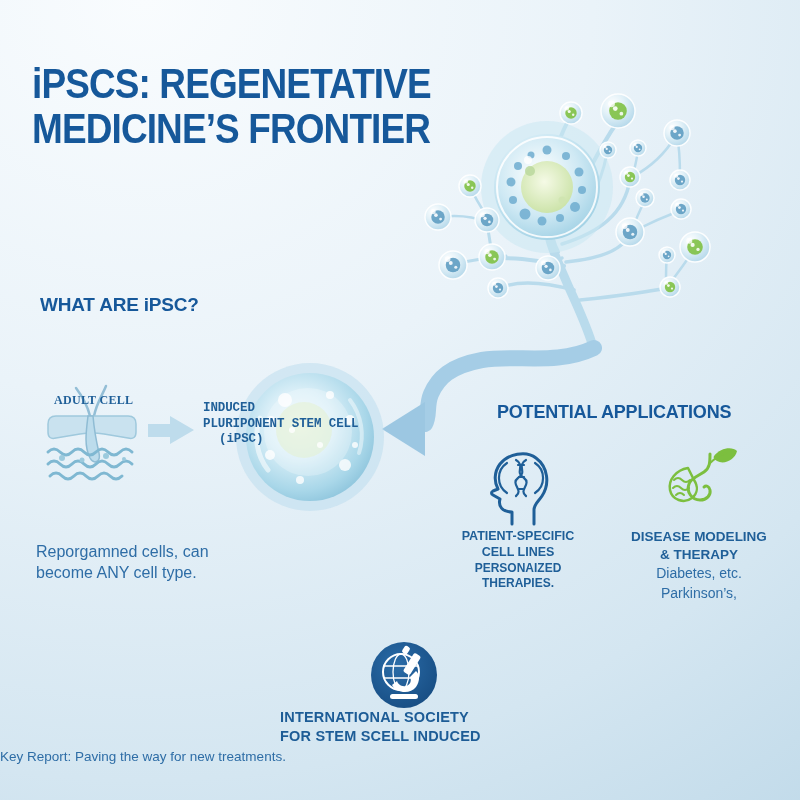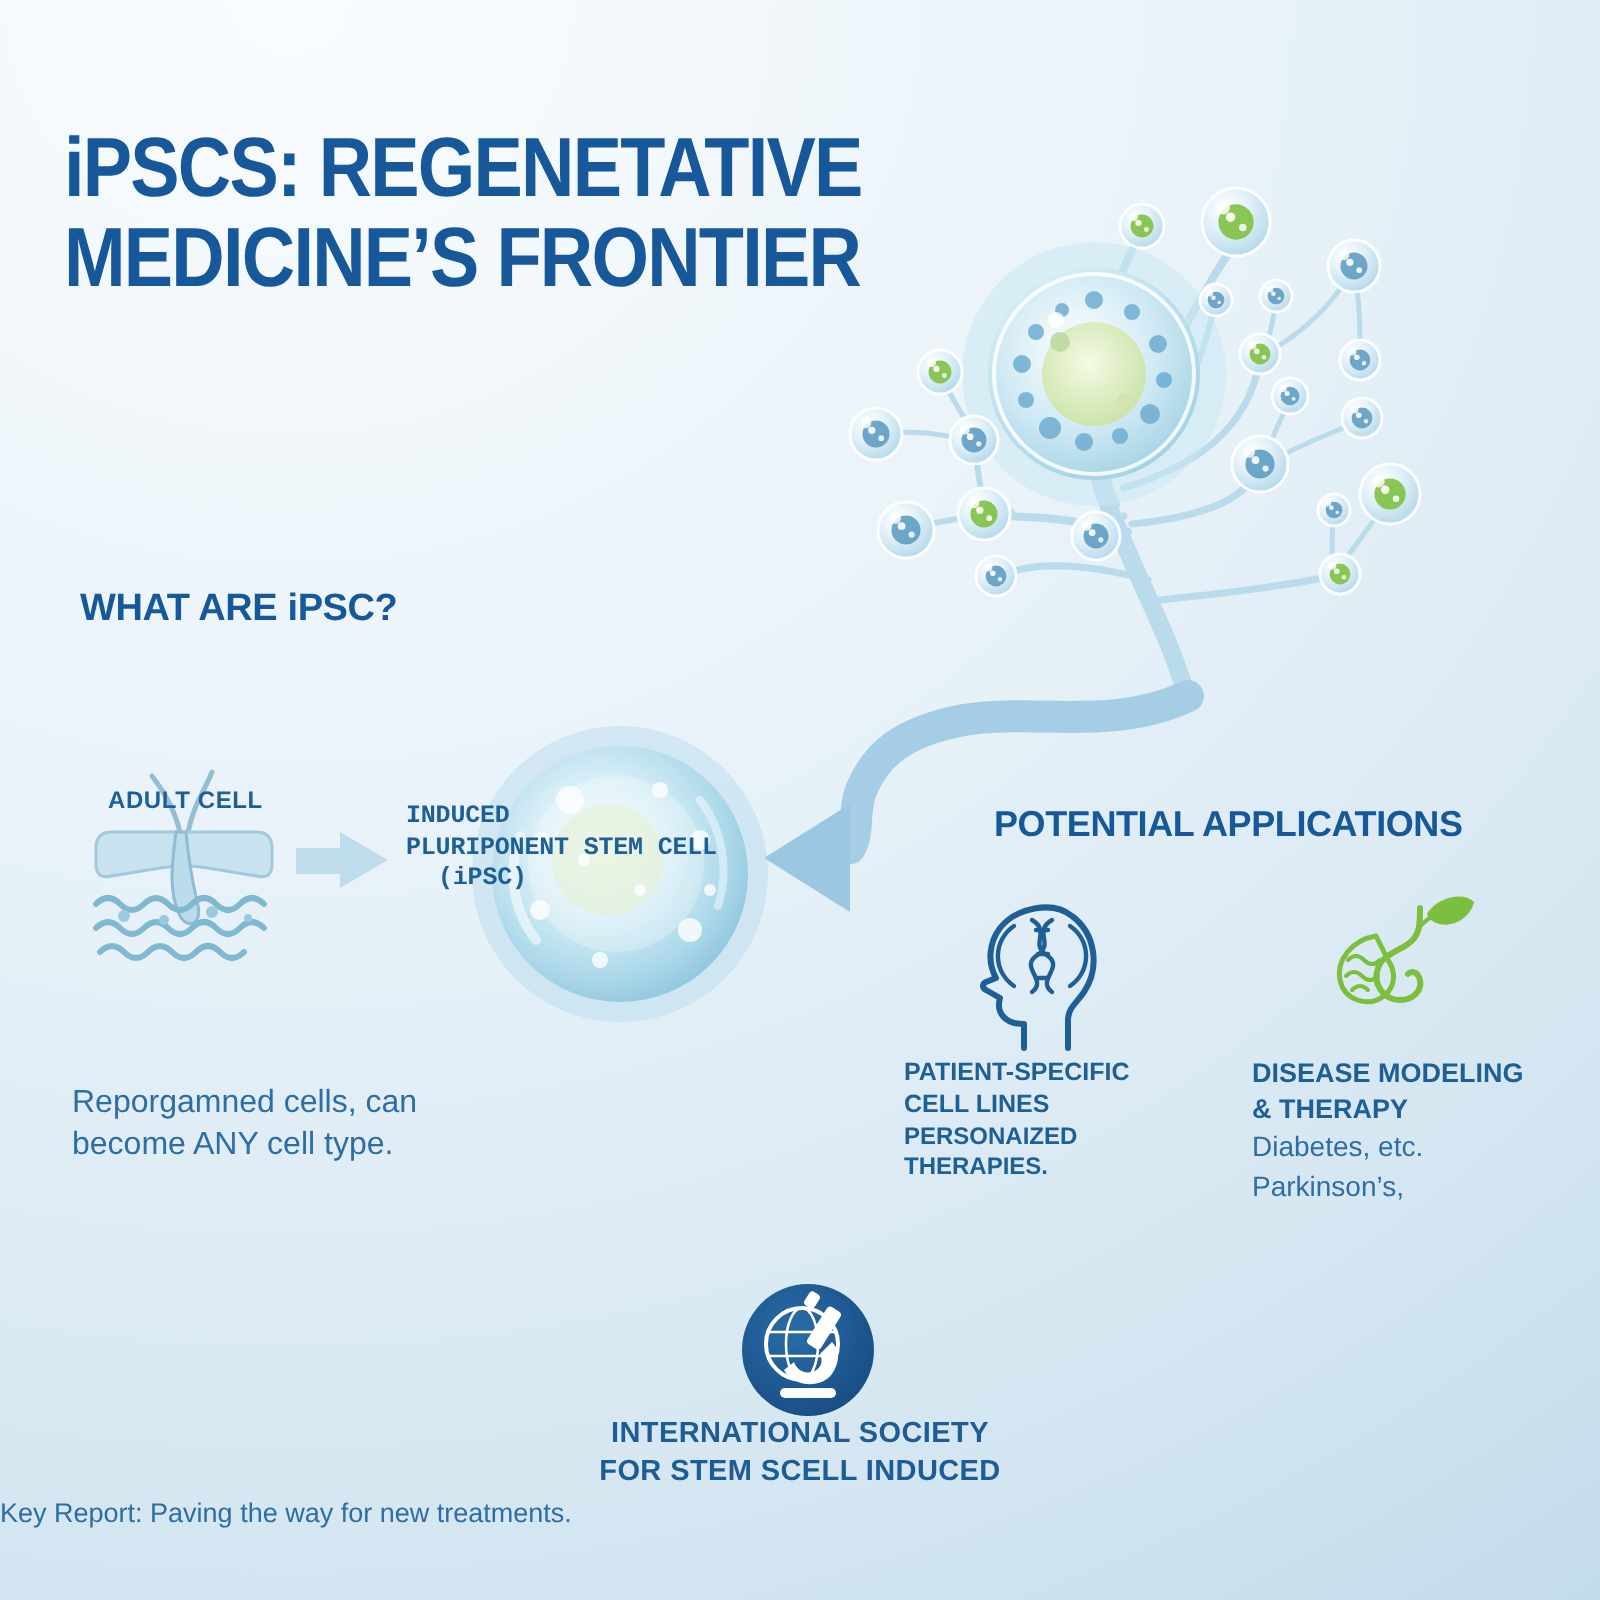--- a/index.html
+++ b/index.html
@@ -5,33 +5,33 @@
   html,body{margin:0;padding:0;}
   body{width:800px;height:800px;overflow:hidden;font-family:"Liberation Sans",sans-serif;}
   .canvas{position:relative;width:800px;height:800px;overflow:hidden;
     background:radial-gradient(140% 125% at 18% 0%, #f9fcfe 0%, #eaf3f9 40%, #d4e6f1 78%, #c2dbea 100%);}
   .abs{position:absolute;}
   .page-title{left:32px;top:34px;width:545px;font-size:42px;line-height:1.06;font-weight:bold;
     color:#16589a;letter-spacing:-1px;transform:scaleX(0.88);transform-origin:left top;}
   .sec-head{font-size:19px;font-weight:bold;color:#16589a;letter-spacing:-0.2px;}
   .what-head{left:40px;top:294px;}
   .apps-head{left:497px;top:402px;font-size:18px;}
-  .adult-label{left:54px;top:393px;font-size:12px;font-weight:bold;color:#1f5f98;letter-spacing:0.3px;z-index:5;}
+  .adult-label{left:54px;top:393px;font-size:12px;font-weight:bold;color:#1f5f98;letter-spacing:0.3px;z-index:5;font-family:Liberation Serif, serif;}
   .ipsc-text{left:203px;top:401px;width:178px;font-size:12.5px;font-weight:bold;color:#1f5f98;
     line-height:1.24;z-index:5;letter-spacing:-0.1px;font-family:Liberation Mono, monospace;}
   .ipsc-text .l3{padding-left:16px;}
   .note-text{left:36px;top:541px;width:188px;font-size:16px;color:#2e6da6;line-height:1.32;}
-  .app-col{}
+  .app-col{text-align:center;}
   .app1{left:452px;top:444px;width:132px;}
   .app2{left:626px;top:444px;width:146px;}
   .app-line-lg{display:block;font-size:12.5px;font-weight:bold;color:#1f5f98;line-height:1.3;}
   .app-line-sm{display:block;font-size:12px;font-weight:bold;color:#1f5f98;line-height:1.3;}
   .app-line-b{display:block;font-size:13.5px;font-weight:bold;color:#1f5f98;line-height:1.3;}
   .app-line-r{display:block;font-size:14px;color:#2e6da6;line-height:1.45;}
-  .org-text{left:280px;top:708px;width:240px;text-align:center;font-size:14.5px;font-weight:bold;
+  .org-text{left:280px;top:708px;width:240px;text-align:left;font-size:14.5px;font-weight:bold;
     color:#1d5c96;line-height:1.28;letter-spacing:0.2px;}
   .org-text span{display:block;}
   .tagline{left:0;top:749px;width:800px;text-align:left;font-size:13.5px;color:#2e6da6;}
   svg{display:block;}
   .layer{left:0;top:0;pointer-events:none;}
 </style>
 </head>
 <body>
 
 <div class="canvas">

